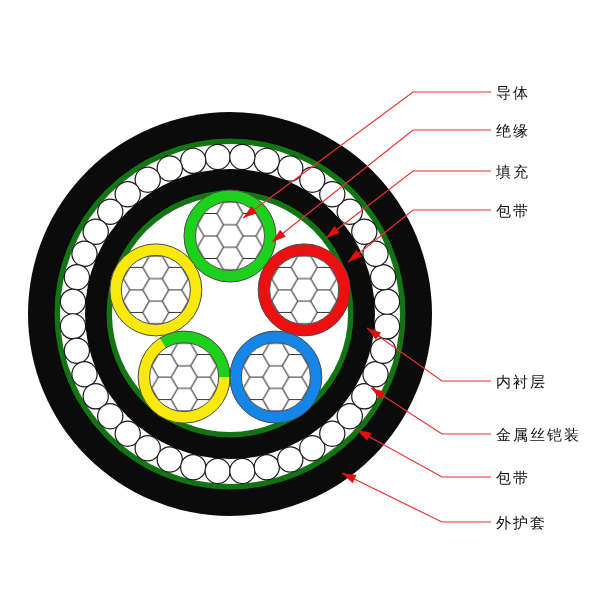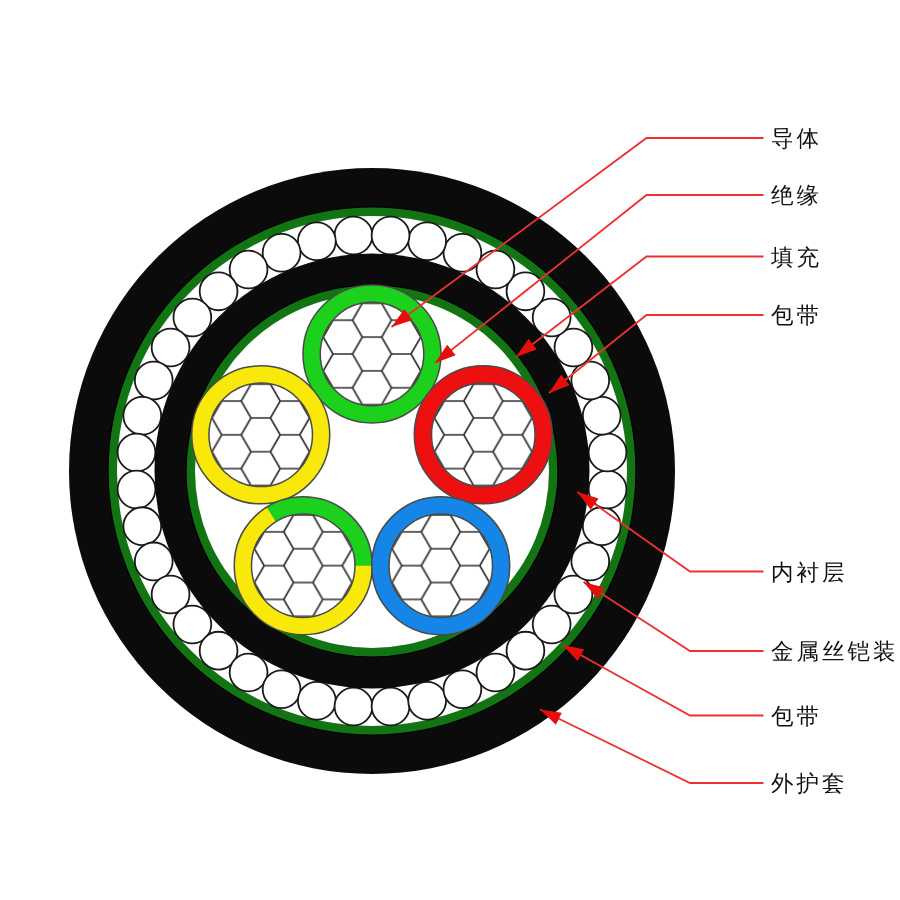--- a/index.html
+++ b/index.html
@@ -8,21 +8,20 @@
     width: 600px;
     height: 600px;
     background: #ffffff;
     overflow: hidden;
     font-family: "Liberation Sans", sans-serif;
   }
   #stage {
     position: relative;
     width: 504px;
     height: 600px;
-    padding-left: 18px;
   }
   svg { display: block; }
   text.callout-label {
     font-family: "Liberation Sans", sans-serif;
     font-size: 15px;
     letter-spacing: 2px;
     fill: #111111;
   }
 </style>
 </head>

